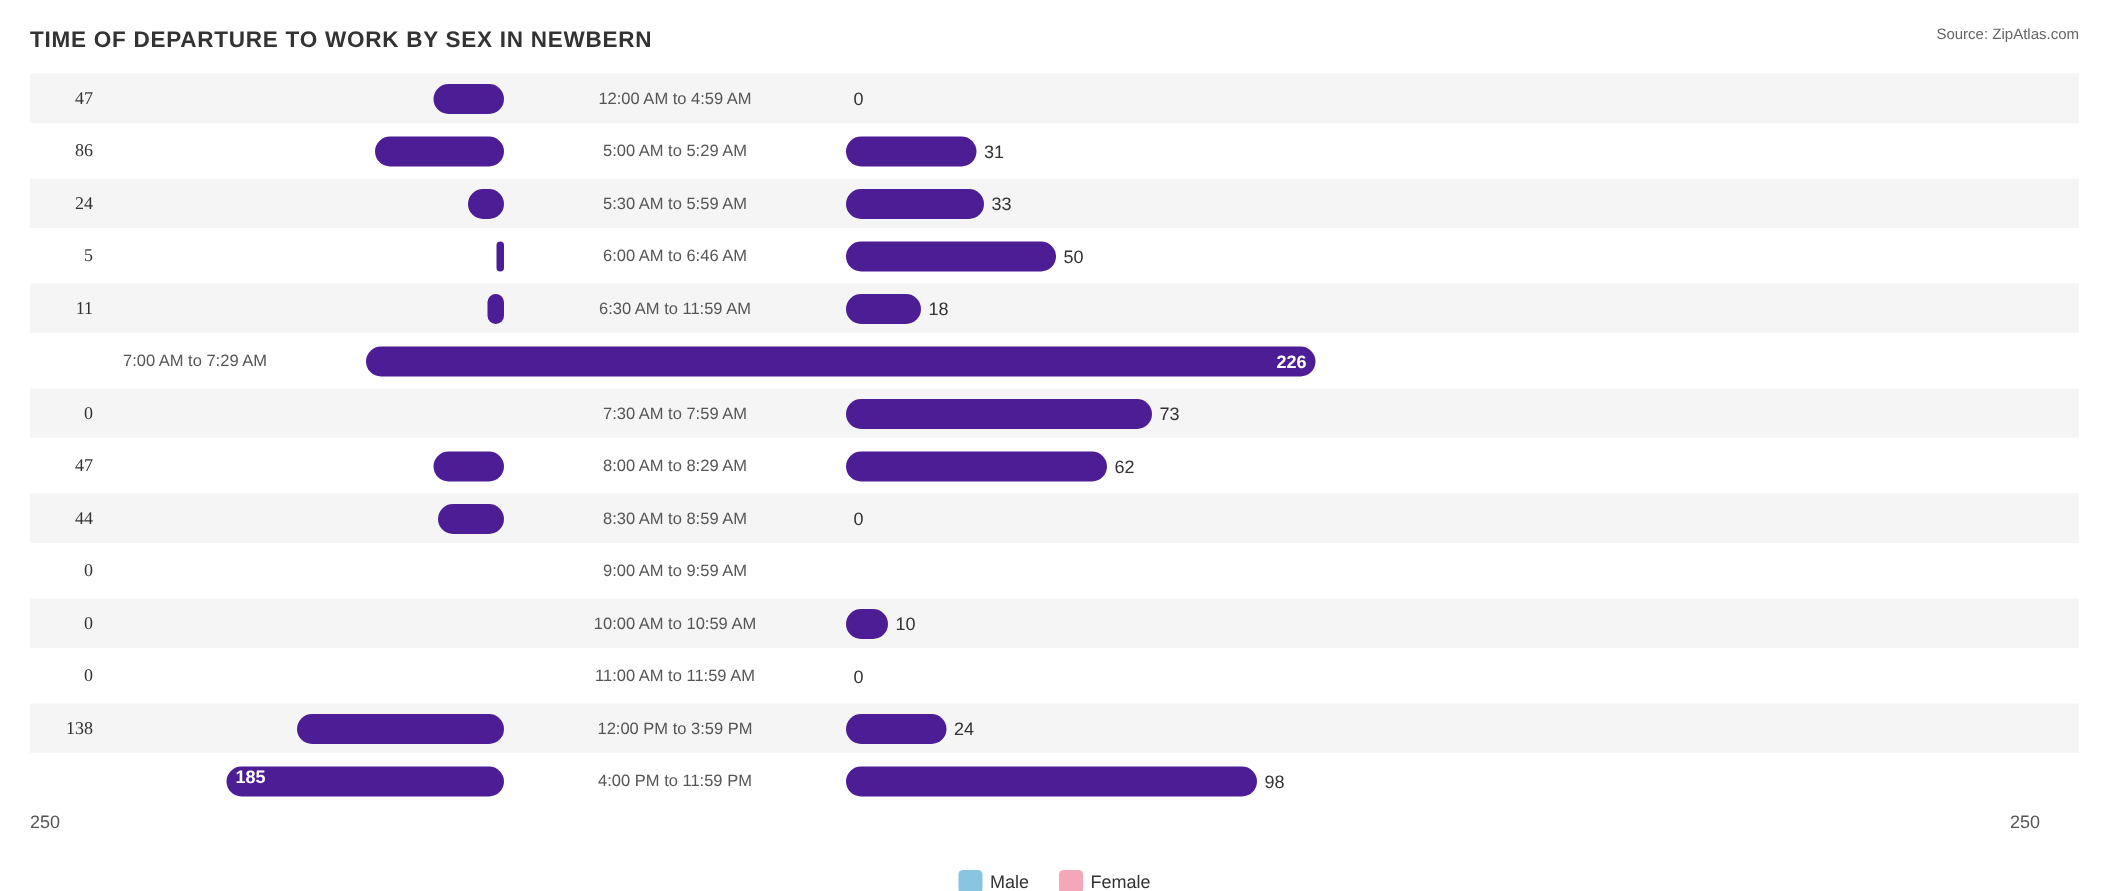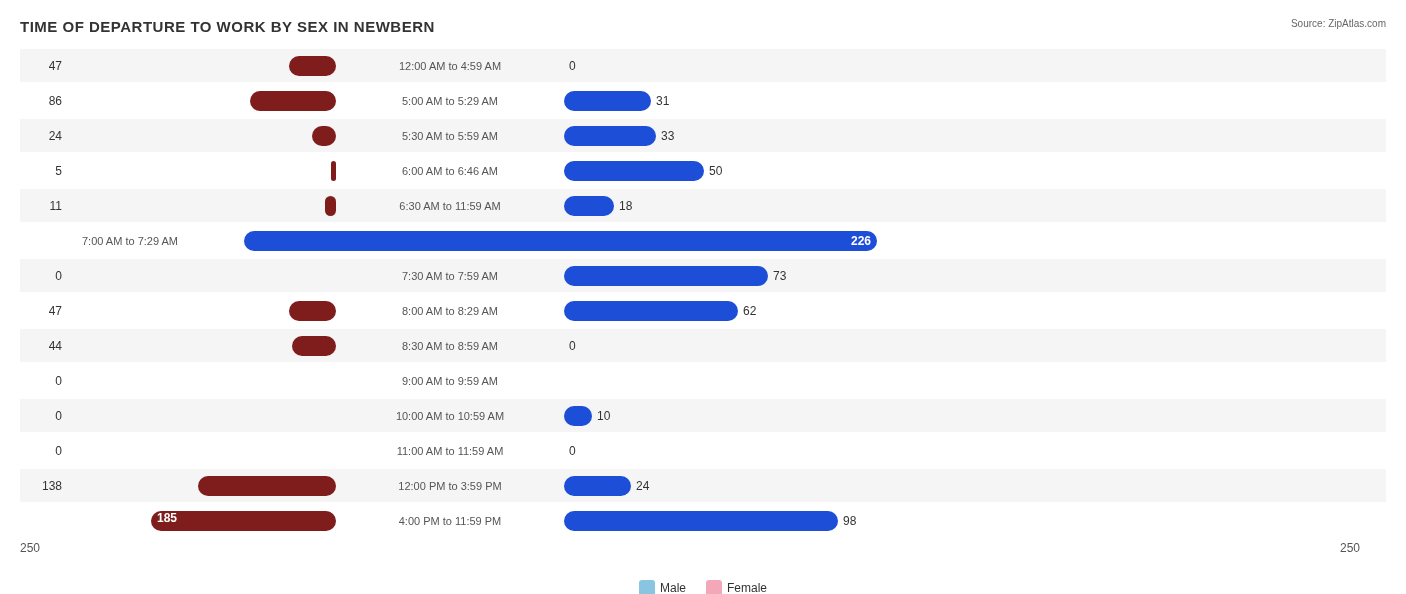--- a/index.html
+++ b/index.html
@@ -51,31 +51,32 @@
       justify-content: flex-end;
       padding-right: 4px;
       flex-shrink: 0;
     }
     .left-value {
       font-size: 12px;
       color: #333;
       min-width: 30px;
       text-align: right;
       margin-right: 4px;
+      font-family: Liberation Serif, serif;
     }
     .left-bar-container {
       width: 270px;
       display: flex;
       justify-content: flex-end;
       align-items: center;
     }
     .left-bar {
       height: 20px;
       border-radius: 10px;
-      background: #7f1d1d;
+      background: #4c1d95;
     }
     .label-section {
       width: 220px;
       text-align: center;
       font-size: 11px;
       color: #555;
       flex-shrink: 0;
       padding: 0 6px;
     }
     .right-section {
@@ -88,21 +89,21 @@
     .right-bar-container {
       width: 750px;
       display: flex;
       justify-content: flex-start;
       align-items: center;
       position: relative;
     }
     .right-bar {
       height: 20px;
       border-radius: 10px;
-      background: #1d4ed8;
+      background: #4c1d95;
       position: relative;
       display: flex;
       align-items: center;
     }
     .right-value {
       font-size: 12px;
       color: #333;
       margin-left: 5px;
       white-space: nowrap;
     }

